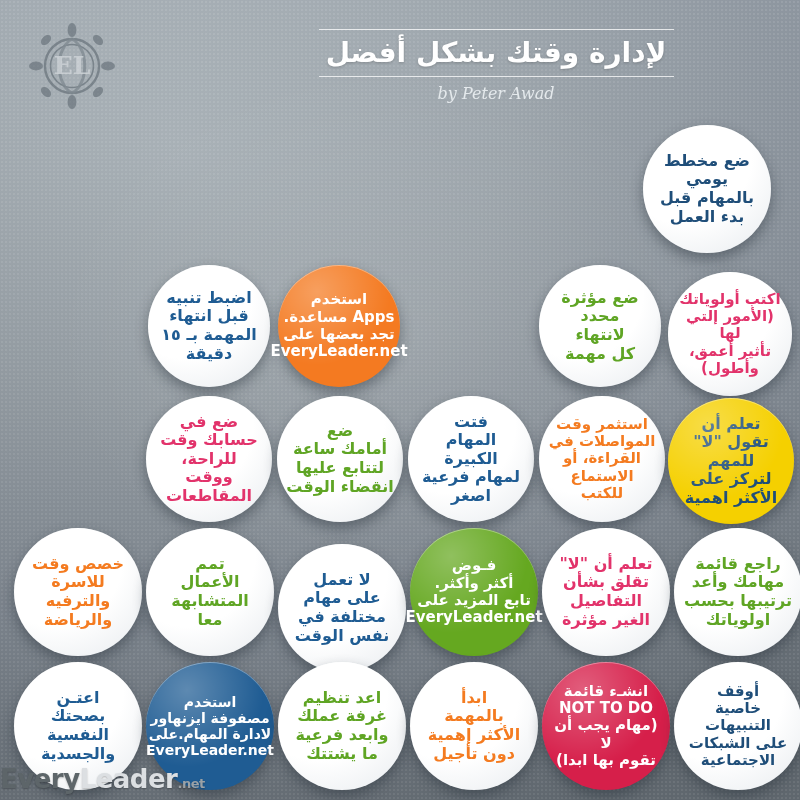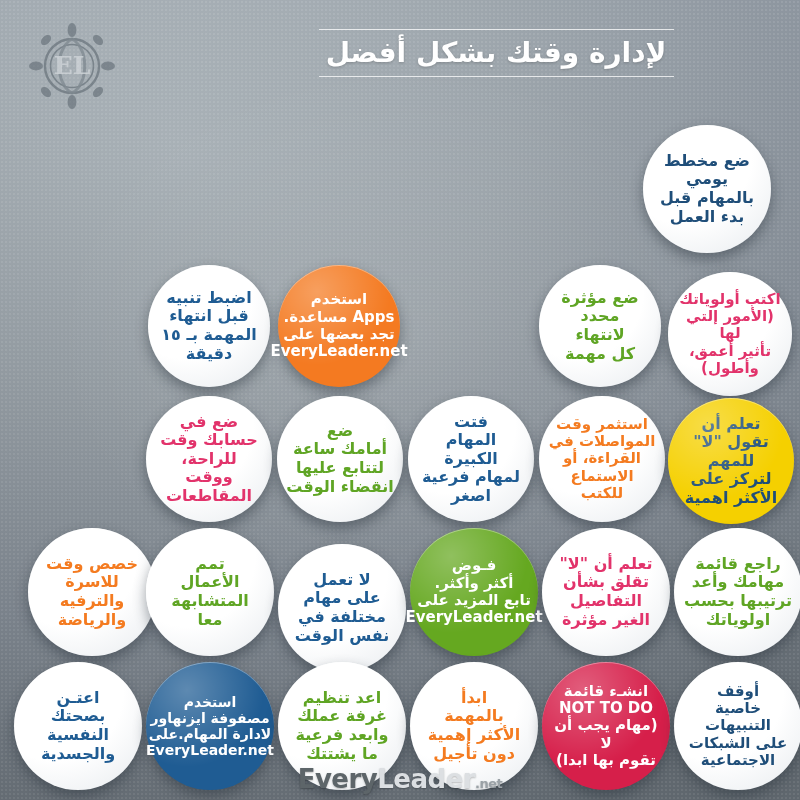--- a/index.html
+++ b/index.html
@@ -87,21 +87,21 @@
   }
   .b-color:before{
     content:"";position:absolute;inset:0;border-radius:50%;
     background:radial-gradient(circle at 32% 22%, rgba(255,255,255,.28) 0%, rgba(255,255,255,0) 58%);
     pointer-events:none;
   }
 
   
   .footer-logo{
     position:absolute;left:0;right:0;bottom:6px;
-    text-align:center;z-index:6;
+    text-align:left;z-index:6;
     direction:ltr;
     font-size:26px;font-weight:bold;letter-spacing:-.5px;
     text-shadow:0 1px 2px rgba(0,0,0,.25);
   }
   .footer-logo .every{color:#5d6569;}
   .footer-logo .leader{color:#dcdfe2;}
   .footer-logo .net{color:#9aa1a6;font-size:13px;font-weight:bold;}
 </style>
 </head>
 <body>
@@ -129,20 +129,21 @@
         <path d="M50 23 C67 32 67 68 50 77"></path>
       </g>
       <text x="50" y="58" text-anchor="middle" font-family="'DejaVu Serif','Liberation Serif',serif" font-size="25" font-weight="bold" fill="#e9edf0" opacity=".9" style="direction:ltr">EL</text>
     </svg>
   </div>
 
   <div class="title-block">
     <div class="rule"></div>
     <h2 class="sub-title">لإدارة وقتك بشكل أفضل</h2>
     <div class="rule lower"></div>
+    <div class="byline">by Peter Awad</div>
   </div>
 
   <div id="bubble-layer">
       <div class="bubble b-white" style="left: 643px; top: 125px; width: 128px; height: 128px;">
         <span class="txt" style="color: rgb(31, 78, 121); font-size: 16px;">ضع مخطط
 يومي
 بالمهام قبل
 بدء العمل</span>
       </div>
       <div class="bubble b-white" style="left: 148px; top: 265px; width: 122px; height: 122px;">
@@ -192,21 +193,21 @@
 المواصلات في
 القراءة، أو
 الاستماع للكتب</span>
       </div>
       <div class="bubble b-color" style="left: 668px; top: 398px; width: 126px; height: 126px; background: rgb(245, 208, 0);">
         <span class="txt" style="color: rgb(31, 78, 121); font-size: 16px;">تعلم أن
 تقول "لا" للمهم
 لتركز على
 الأكثر اهمية</span>
       </div>
-      <div class="bubble b-white" style="left: 28px; top: 528px; width: 128px; height: 128px; text-align: center;">
+      <div class="bubble b-white" style="left: 14px; top: 528px; width: 128px; height: 128px; text-align: center;">
         <span class="txt" style="color: rgb(244, 123, 32); font-size: 16px;">خصص وقت
 للاسرة
 والترفيه
 والرياضة</span>
       </div>
       <div class="bubble b-white" style="left: 146px; top: 528px; width: 128px; height: 128px;">
         <span class="txt" style="color: rgb(95, 165, 36); font-size: 16px;">تمم
 الأعمال
 المتشابهة
 معا</span>

